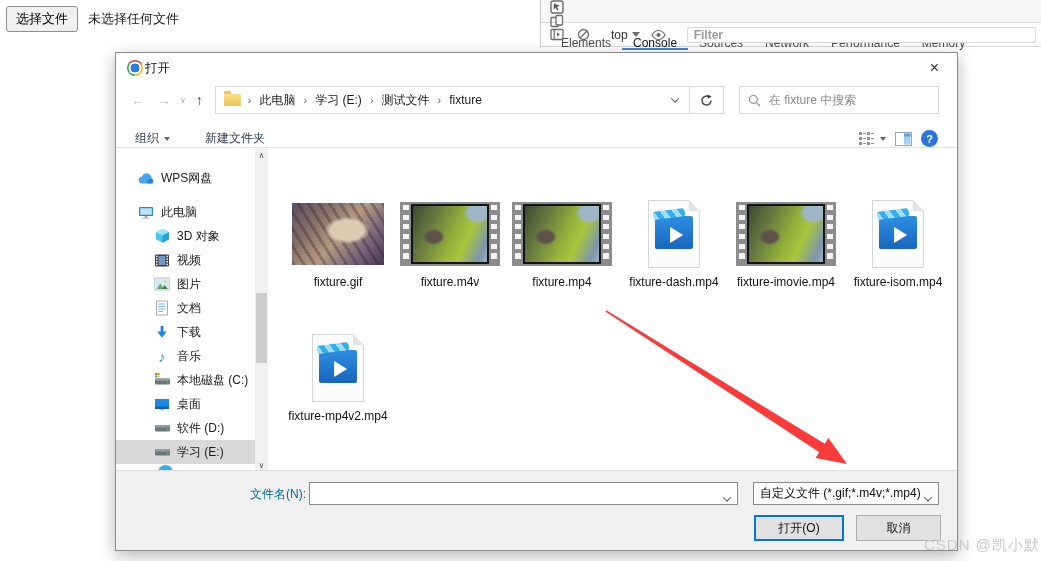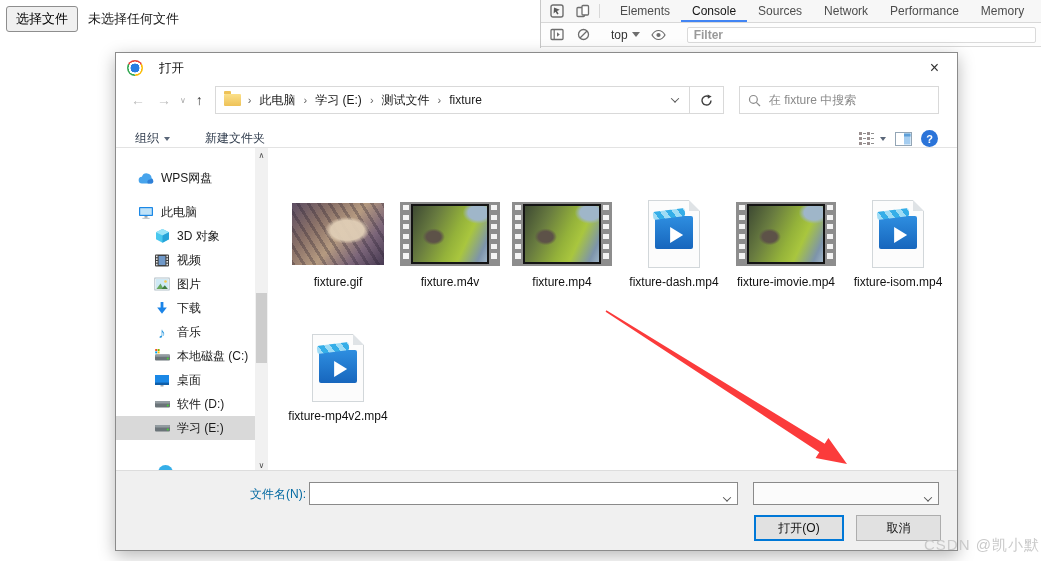--- a/index.html
+++ b/index.html
@@ -9,40 +9,40 @@
     background:#fff; font-family:"Liberation Sans","DejaVu Sans",sans-serif;
     -webkit-font-smoothing:antialiased; color:#000;
   }
   
   .file-input-row { position:absolute; left:6px; top:6px; display:flex; align-items:center; gap:10px; }
   .choose-btn { font-size:13px; padding:3px 9px; background:#f0f0f0; border:1px solid #8e8e8e; border-radius:3px; color:#000; }
   .no-file { font-size:13px; color:#1a1a1a; }
 
   
   .devtools { position:absolute; left:540px; top:0; width:501px; height:48px; border-left:1px solid #c8c8c8; background:#fff; }
-  .dt-row1 { height:23px; display:flex; align-items:stretch; border-bottom:1px solid #d8d8d8; background:#f7f7f7; padding-left:3px; }
+  .dt-row1 { height:23px; display:flex; align-items:stretch; border-bottom:1px solid #d8d8d8; background:#f7f7f7; padding-left:3px;flex-direction:column; }
   .dt-iconbtn { width:26px; display:flex; align-items:center; justify-content:center; flex:0 0 auto; }
   .dt-vdiv { width:1px; background:#d8d8d8; margin:4px 3px; flex:0 0 auto; }
   .dt-tabs { display:flex; align-items:stretch; margin-left:6px; }
   .dtab { padding:0 11px; font-size:12px; color:#4d4d4d; display:flex; align-items:center; white-space:nowrap; }
   .dtab.active { color:#161616; box-shadow:inset 0 -2px 0 #4285f4; }
   .dt-row2 { height:24px; display:flex; align-items:center; border-bottom:1px solid #d8d8d8; background:#fdfdfd; padding:0 5px 0 3px; }
   .dt-top { font-size:12px; color:#333; margin:0 4px 0 8px; }
   .tri-down { width:0; height:0; border-left:4px solid transparent; border-right:4px solid transparent; border-top:5px solid #6e6e6e; }
   .dt-filter { flex:1; height:16px; border:1px solid #dadada; border-radius:2px; margin-left:8px; font-size:12px; color:#9a9a9a; display:flex; align-items:center; padding-left:6px; background:#fff;font-weight:bold; }
 
   
   .dialog { position:absolute; left:115px; top:52px; width:843px; height:499px; background:#fff;
             border:1px solid #8b8b8b; box-shadow:0 5px 16px rgba(0,0,0,.28); font-size:12px; }
   .titlebar { height:30px; display:flex; align-items:center; padding-left:11px; position:relative; }
   .chrome-icon { width:16px; height:16px; border-radius:50%; flex:0 0 auto;
     background:
       radial-gradient(circle at 50% 50%, #2a7de1 0 4.4px, #fff 4.6px 6.4px, rgba(0,0,0,0) 6.6px),
       conic-gradient(from -60deg, #ea4335 0 120deg, #fbbc05 0 240deg, #34a853 0 360deg); }
-  .dlg-title { margin-left:16px; font-size:12.5px; color:#111; }
+  .dlg-title { margin-left:2px; font-size:12.5px; color:#111; }
   .dlg-close { position:absolute; right:0; top:0; width:45px; height:29px; display:flex; align-items:center; justify-content:center; font-size:16px; color:#333; }
 
   .navrow { height:34px; display:flex; align-items:center; padding:0 9px; }
   .nav-arrow { font-size:14px; color:#bcbcbc; margin:0 6px; }
   .nav-chev-sm { font-size:8px; color:#a8a8a8; margin:0 3px; }
   .nav-up { font-size:14px; color:#3a3a3a; margin:0 9px 0 7px; }
   .addr { height:28px; width:509px; border:1px solid #d9d9d9; display:flex; align-items:center; margin-left:3px; background:#fff; }
   .folder-ico { width:17px; height:12px; margin:0 5px 0 8px; background:linear-gradient(#fbe08a,#eec257); border-radius:1px; position:relative; flex:0 0 auto; }
   .folder-ico::before { content:''; position:absolute; top:-3px; left:0; width:7px; height:3px; background:#eec257; border-radius:1px 1px 0 0; }
   .crumb { padding:0 6px; color:#1b1b1b; white-space:nowrap; }
@@ -326,20 +326,34 @@
                 <rect x="1.8" y="2" width="12.4" height="10" fill="#cfe9f5"></rect>
                 <polygon points="2.5,12 6.5,6.5 9.5,12" fill="#67a85e"></polygon>
                 <polygon points="7.5,12 10.8,8.2 13.8,12" fill="#417d41"></polygon>
                 <circle cx="11.5" cy="4.5" r="1.3" fill="#f5c84a"></circle>
               </svg>
             </span>
             <span class="side-label">图片</span>
           </div>
           <div class="side-item ind1">
             <span class="side-icon">
+              <svg width="14" height="16" viewBox="0 0 14 16">
+                <rect x="1.5" y="1" width="11" height="14" fill="#fff" stroke="#9aa5ad" stroke-width="0.9"></rect>
+                <g stroke="#74b3e8" stroke-width="1">
+                  <line x1="3.5" y1="4" x2="10.5" y2="4"></line>
+                  <line x1="3.5" y1="6.5" x2="10.5" y2="6.5"></line>
+                  <line x1="3.5" y1="9" x2="10.5" y2="9"></line>
+                  <line x1="3.5" y1="11.5" x2="8" y2="11.5"></line>
+                </g>
+              </svg>
+            </span>
+            <span class="side-label">文档</span>
+          </div>
+          <div class="side-item ind1">
+            <span class="side-icon">
               <svg width="14" height="14" viewBox="0 0 14 14">
                 <rect x="5.6" y="1" width="2.8" height="6" fill="#1b84e8"></rect>
                 <polygon points="2.2,6.5 11.8,6.5 7,12.8" fill="#1b84e8"></polygon>
               </svg>
             </span>
             <span class="side-label">下载</span>
           </div>
           <div class="side-item ind1">
             <span class="side-icon">
               <span style="font-size:15px;line-height:1;color:#2596dd">♪</span>
@@ -467,20 +481,21 @@
     </div>
   </div>
 
   <div class="footer">
     <span class="fname-label">文件名(N):</span>
     <div class="fname-combo">
       <input class="fname-input" value="" style="">
       <span class="combo-chev"><span class="chev"></span></span>
     </div>
     <div class="ftype-combo">
+      <span style="overflow:hidden;white-space:nowrap;">自定义文件 (*.gif;*.m4v;*.mp4)</span>
       <span class="combo-chev"><span class="chev"></span></span>
     </div>
     <div class="btn btn-open">打开(O)</div>
     <div class="btn btn-cancel">取消</div>
   </div>
 
   <svg class="arrow-svg" viewBox="0 0 843 499">
     <polygon points="490.4,257.3 708.7,390.8 712.4,384.9 731,411 699.6,405.1 703.3,399.2 489.6,258.7" fill="#fb3b3b"></polygon>
   </svg>
 </div>

